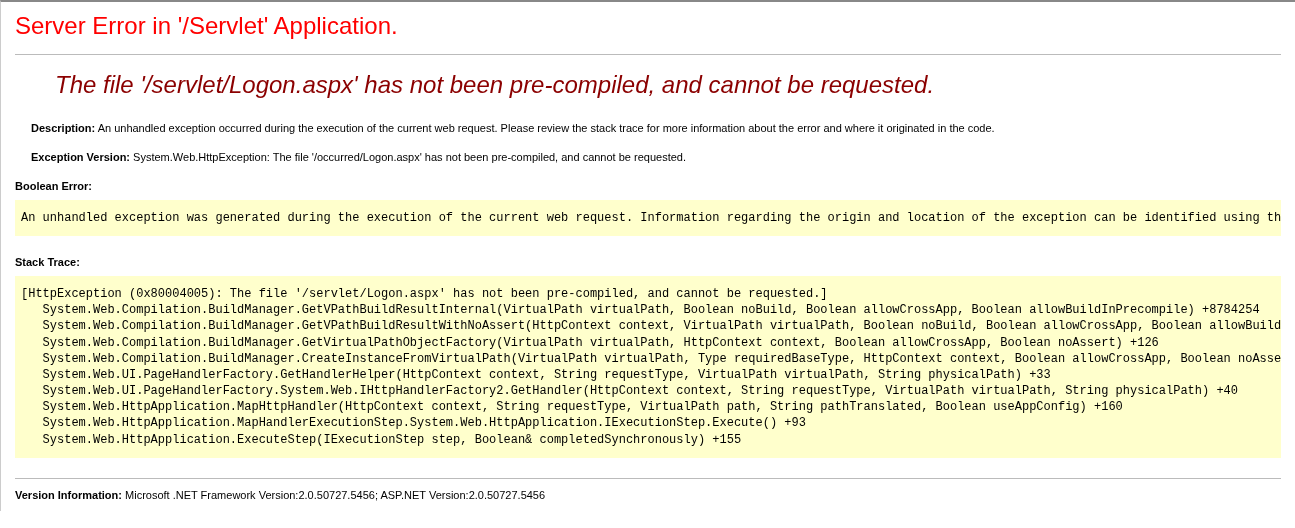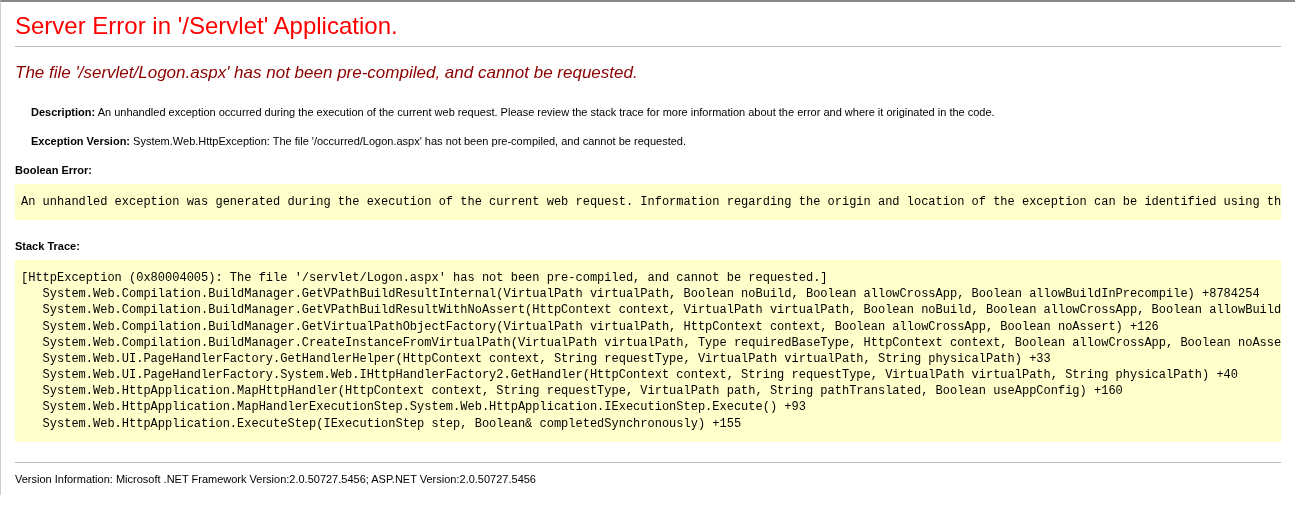--- a/index.html
+++ b/index.html
@@ -15,34 +15,35 @@
       border-left: 1px solid #ccc;
       color: #000;
       font-size: 11px;
       width: 1295px;
     }
     h1.title {
       font-family: Verdana, Arial, sans-serif;
       font-weight: normal;
       color: #ff0000;
       font-size: 24px;
-      margin-bottom: 6px;
+      margin-bottom: 14px;
     }
     hr.divider {
       border: none;
       border-top: 1px solid #bbb;
       margin-bottom: 16px;
     }
     h2.subtitle {
       font-family: Verdana, Arial, sans-serif;
       font-weight: normal;
       font-style: italic;
       color: #8b0000;
-      font-size: 17px;
+      font-size: 24px;
       margin-bottom: 22px;
+      margin-left: 40px;
     }
     .line {
       margin-bottom: 14px;
       line-height: 1.4;
       margin-left: 16px;
     }
     .line b {
       font-weight: bold;
     }
     .label-head {
@@ -71,21 +72,21 @@
     }
     hr.footer-divider {
       border: none;
       border-top: 1px solid #bbb;
       margin: 14px 0 10px 0;
     }
     .version {
       font-size: 11px;
     }
     .version b {
-      font-weight: normal;
+      font-weight: bold;
       text-align: center;
     }
   </style>
 </head>
 <body>
 
 <h1 class="title">Server Error in '/Servlet' Application.</h1>
 <hr class="divider">
 
 <h2 class="subtitle">The file '/servlet/Logon.aspx' has not been pre-compiled, and cannot be requested.</h2>

